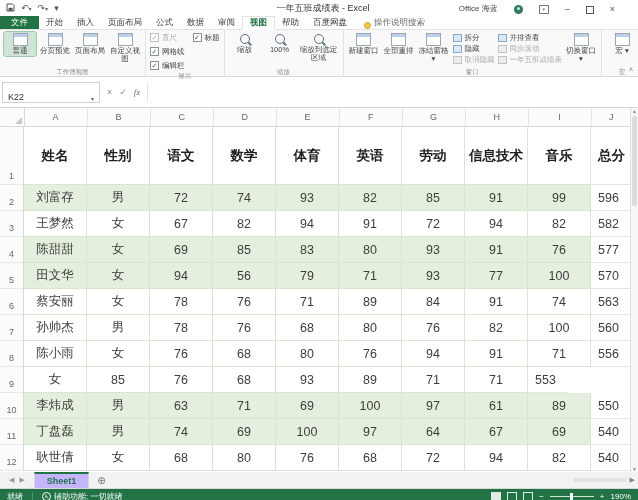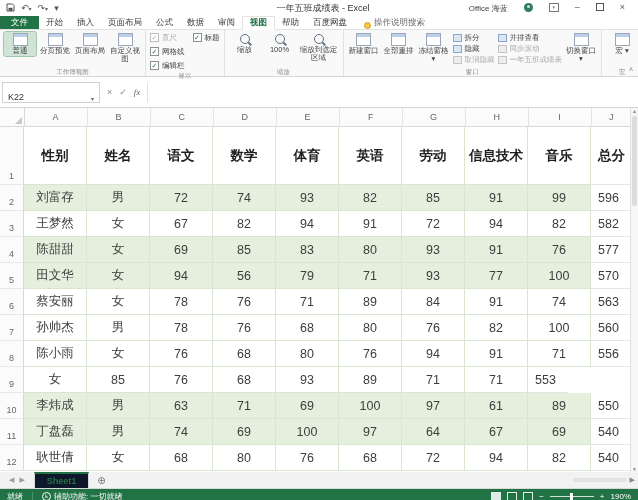--- a/index.html
+++ b/index.html
@@ -4,21 +4,21 @@
 <style>
   html,body{margin:0;padding:0;}
   body{width:638px;height:500px;overflow:hidden;font-family:"Liberation Sans","DejaVu Sans",sans-serif;background:#fff;}
   .app{position:relative;width:638px;height:500px;background:#fff;}
 
   
   .tbar{height:16px;display:flex;align-items:center;background:#fff;position:relative;font-size:9px;color:#555;}
   .qat{display:flex;align-items:center;gap:6px;padding-left:6px;z-index:2;}
   .qat .g{color:#555;font-size:9px;line-height:9px;cursor:default;}
   .ttl{position:absolute;left:8px;right:0;text-align:center;font-size:9px;color:#333;}
-  .tright{margin-left:auto;display:flex;align-items:flex-start;gap:16px;padding-right:13px;z-index:2;font-size:8px;color:#444;}
+  .tright{margin-left:auto;display:flex;align-items:flex-end;gap:16px;padding-right:23px;z-index:2;font-size:8px;color:#444;}
   .avatar{width:9px;height:9px;border-radius:50%;background:#2e7d5b;display:inline-block;position:relative;}
   .avatar::after{content:"";position:absolute;left:3px;top:2px;width:3px;height:3px;border-radius:50%;background:#cfe6da;}
   .winbtn{color:#555;font-size:9px;line-height:9px;}
   .maxbox{width:6px;height:6px;border:1px solid #555;display:inline-block;}
   .ribopt{width:8px;height:7px;border:1px solid #777;font-size:5px;line-height:7px;text-align:center;color:#777;display:inline-block;}
 
   
   .tabrow{height:13px;display:flex;align-items:stretch;background:#fff;font-size:8.5px;border-bottom:1px solid #e3e3e3;}
   .tab{padding:0 7px;display:flex;align-items:center;color:#3b3b3b;}
   .tab.file{background:#217346;color:#fff;padding:0 11px;}
@@ -73,21 +73,21 @@
   .cell.band{background:#e5efdd;}
   .cell.hd{font-weight:bold;font-size:13.5px;color:#1e1e1e;}
   .cell.jc{width:40px;justify-content:flex-start;padding-left:7px;border-right:none;border-color:#e5e5e5;background:#fff;}
   .vscroll{position:absolute;right:0;top:0;bottom:0;width:7px;border-left:1px solid #e0e0e0;background:#f6f6f6;display:flex;flex-direction:column;align-items:center;font-size:5px;color:#888;}
   .vthumb{width:5px;height:90px;background:#dcdcdc;border-radius:2px;margin-top:2px;}
   .vscroll .dn{margin-top:auto;}
 
   
   .sbar{height:16px;display:flex;align-items:stretch;background:#f2f2f2;border-bottom:1px solid #d9d9d9;font-size:9px;color:#555;}
   .snav{display:flex;align-items:center;gap:5px;padding:0 9px;color:#9a9a9a;font-size:7px;}
-  .stab{background:#0f172a;display:flex;align-items:center;padding:0 12px;color:#217346;font-weight:bold;border-left:1px solid #d9d9d9;border-right:1px solid #d9d9d9;border-top:2px solid #217346;}
+  .stab{background:#c4b5fd;display:flex;align-items:center;padding:0 12px;color:#217346;font-weight:bold;border-left:1px solid #d9d9d9;border-right:1px solid #d9d9d9;border-top:2px solid #217346;}
   .newsheet{display:flex;align-items:center;padding:0 8px;color:#777;font-size:10px;}
   .hscroll{margin-left:auto;display:flex;align-items:center;gap:3px;padding-right:3px;color:#888;font-size:7px;}
   .htrack{width:54px;height:4px;background:#e1e1e1;border-radius:2px;}
 
   
   .status{height:15px;background:#217346;color:#fff;display:flex;align-items:center;font-size:8px;padding:0 7px;gap:9px;}
   .sdiv{width:1px;height:9px;background:#4e9372;}
   .acc{display:flex;align-items:center;gap:3px;}
   .accico{width:7px;height:7px;border:1px solid #fff;border-radius:50%;font-size:5px;line-height:7px;text-align:center;}
   .sright{margin-left:auto;display:flex;align-items:center;gap:6px;}
@@ -283,22 +283,22 @@
           <div class="cletter">D</div>
           <div class="cletter">E</div>
           <div class="cletter">F</div>
           <div class="cletter">G</div>
           <div class="cletter">H</div>
           <div class="cletter">I</div>
           <div class="cletter jc">J</div>
         </div>
         <div class="grow hd">
           <div class="rownum">1</div>
+          <div class="cell hd">姓名</div>
           <div class="cell hd">性别</div>
-          <div class="cell hd">姓名</div>
           <div class="cell hd">语文</div>
           <div class="cell hd">数学</div>
           <div class="cell hd">体育</div>
           <div class="cell hd">英语</div>
           <div class="cell hd">劳动</div>
           <div class="cell hd">信息技术</div>
           <div class="cell hd">音乐</div>
           <div class="cell hd jc">总分</div>
         </div>
         <div class="grow">

